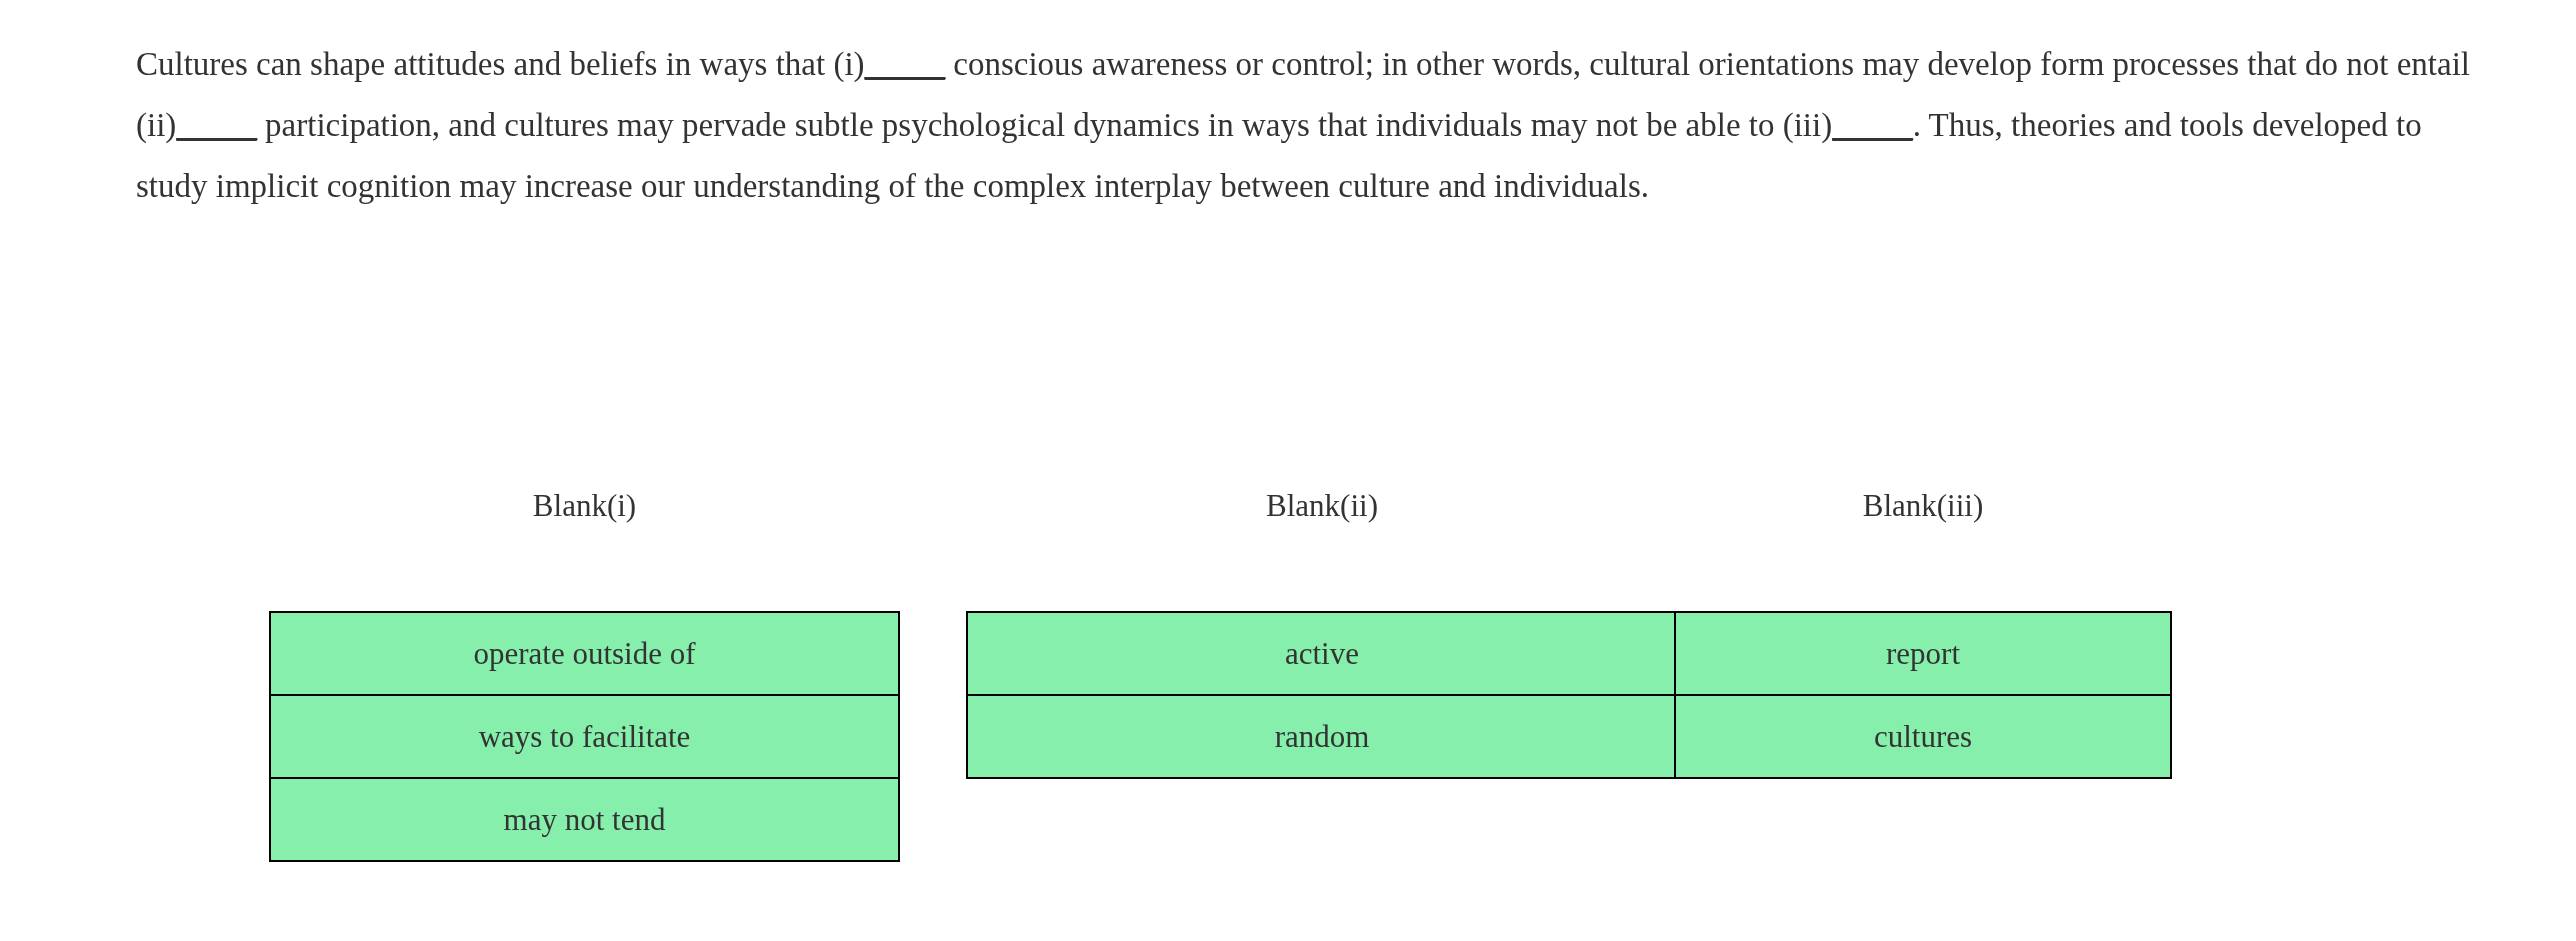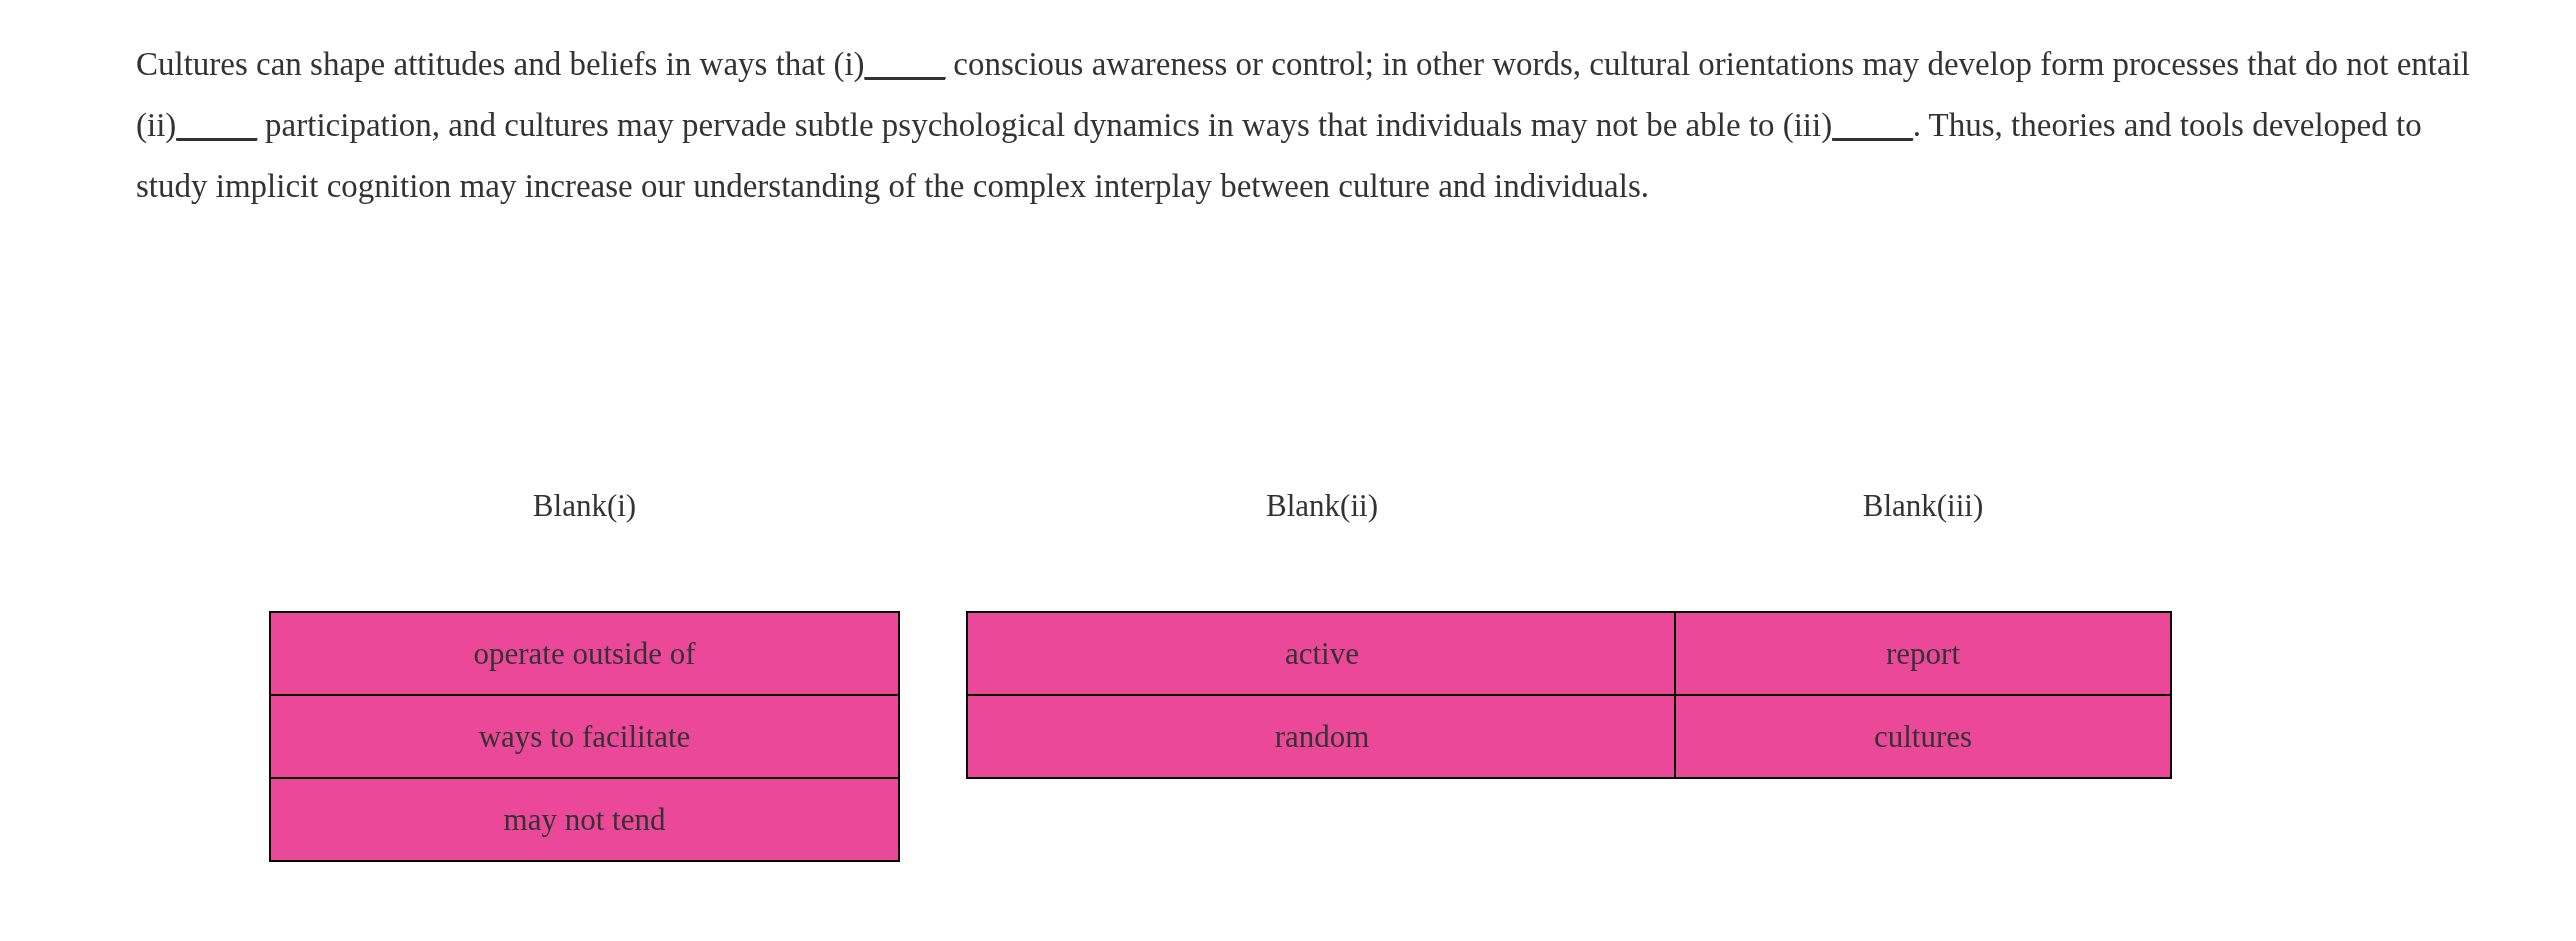--- a/index.html
+++ b/index.html
@@ -67,21 +67,21 @@
   }
   .options-table td {
     border: 2.4px solid #000000;
     height: 81px;
     text-align: center;
     vertical-align: middle;
     font-size: 31px;
     line-height: 36px;
     color: #333333;
     padding: 0;
-    background: #ec4899;
+    background: #86efac;
   }
 </style>
 </head>
 <body>
 
 <div id="passage"><span>Cultures can shape attitudes and beliefs in ways that (i)</span><span class="blank">_____</span><span> conscious awareness or control; in other words, cultural orientations may develop form processes that do not entail (ii)</span><span class="blank">_____</span><span> participation, and cultures may pervade subtle psychological dynamics in ways that individuals may not be able to (iii)</span><span class="blank">_____</span><span>. Thus, theories and tools developed to study implicit cognition may increase our understanding of the complex interplay between culture and individuals.</span></div>
 
 <div id="answer-area">
     <div class="blank-column col-0">
       <div class="column-label">Blank(i)</div>

